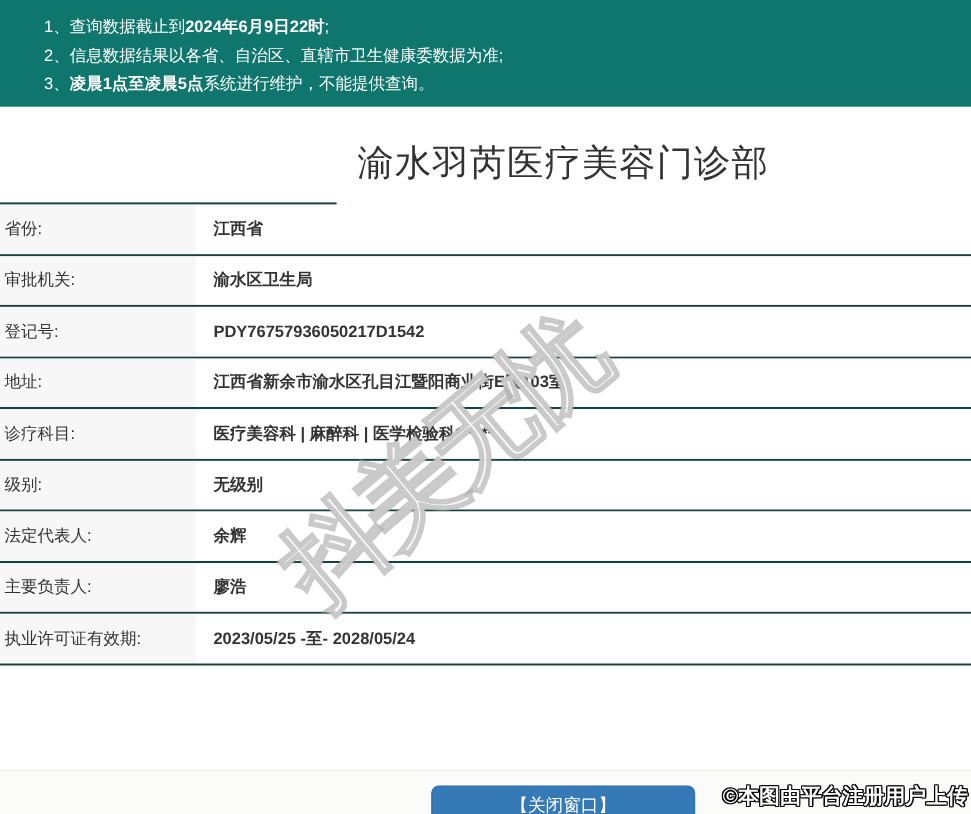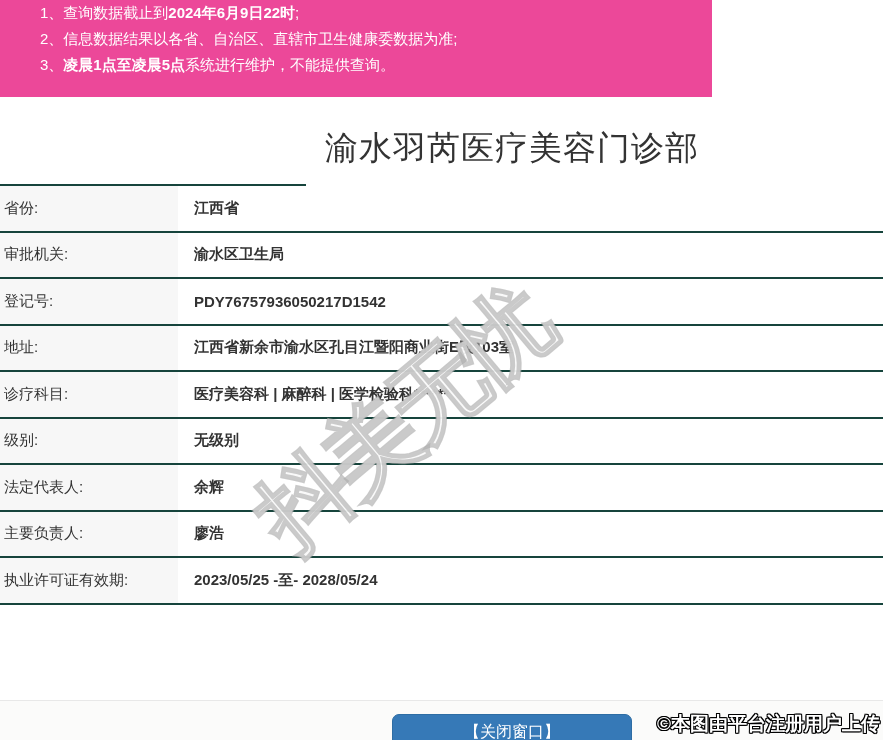--- a/index.html
+++ b/index.html
@@ -4,23 +4,23 @@
 <style>
   html,body{margin:0;padding:0;}
   body{
     width:883px;height:740px;overflow:hidden;position:relative;
     background:#ffffff;
     font-family:"Liberation Sans","DejaVu Sans",sans-serif;
     color:#333;
   }
   
   .notice{
-    position:absolute;top:0;left:0;width:712px;height:97px;
-    background:#ec4899;color:#ffffff;
-    padding:0 10px 0 40px;box-sizing:border-box;
+    position:absolute;top:0;left:0;width:883px;height:97px;
+    background:#0f766e;color:#ffffff;
+    padding:12px 10px 0 40px;box-sizing:border-box;
     font-size:15px;line-height:26px;
   }
   .notice-line{white-space:nowrap;}
   .notice-line b{font-weight:bold;}
   
   .title-wrap{
     position:absolute;top:126px;left:0;width:1024px;
     text-align:center;pointer-events:none;
   }
   .page-title{

